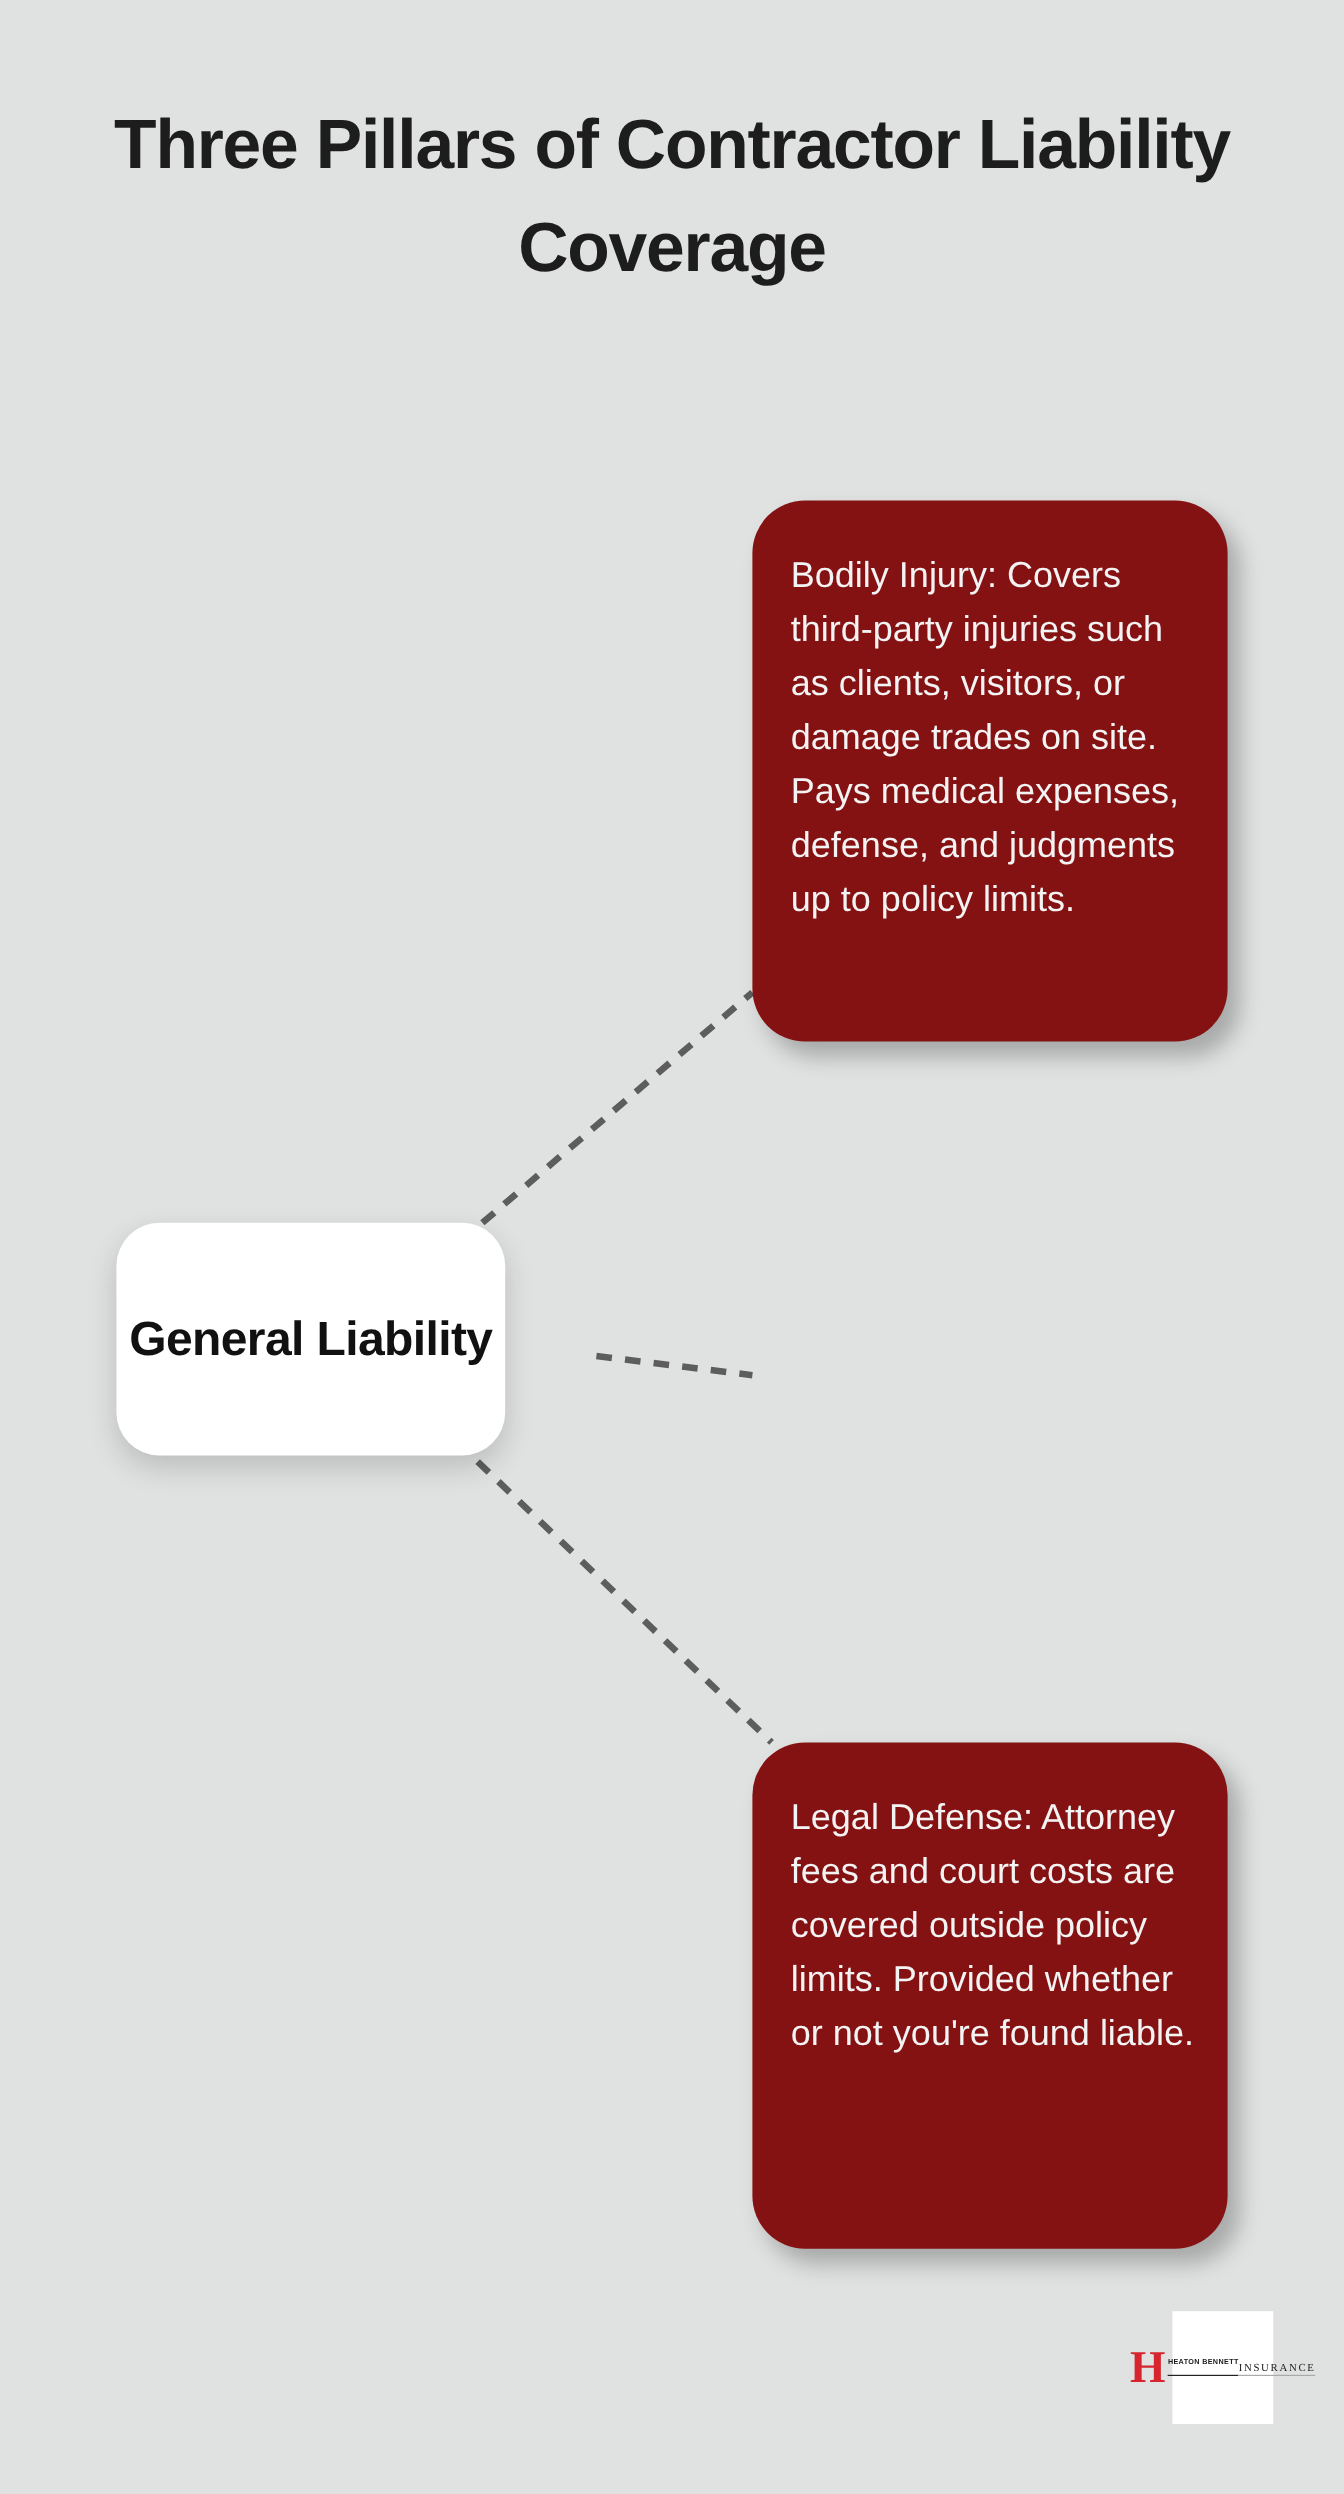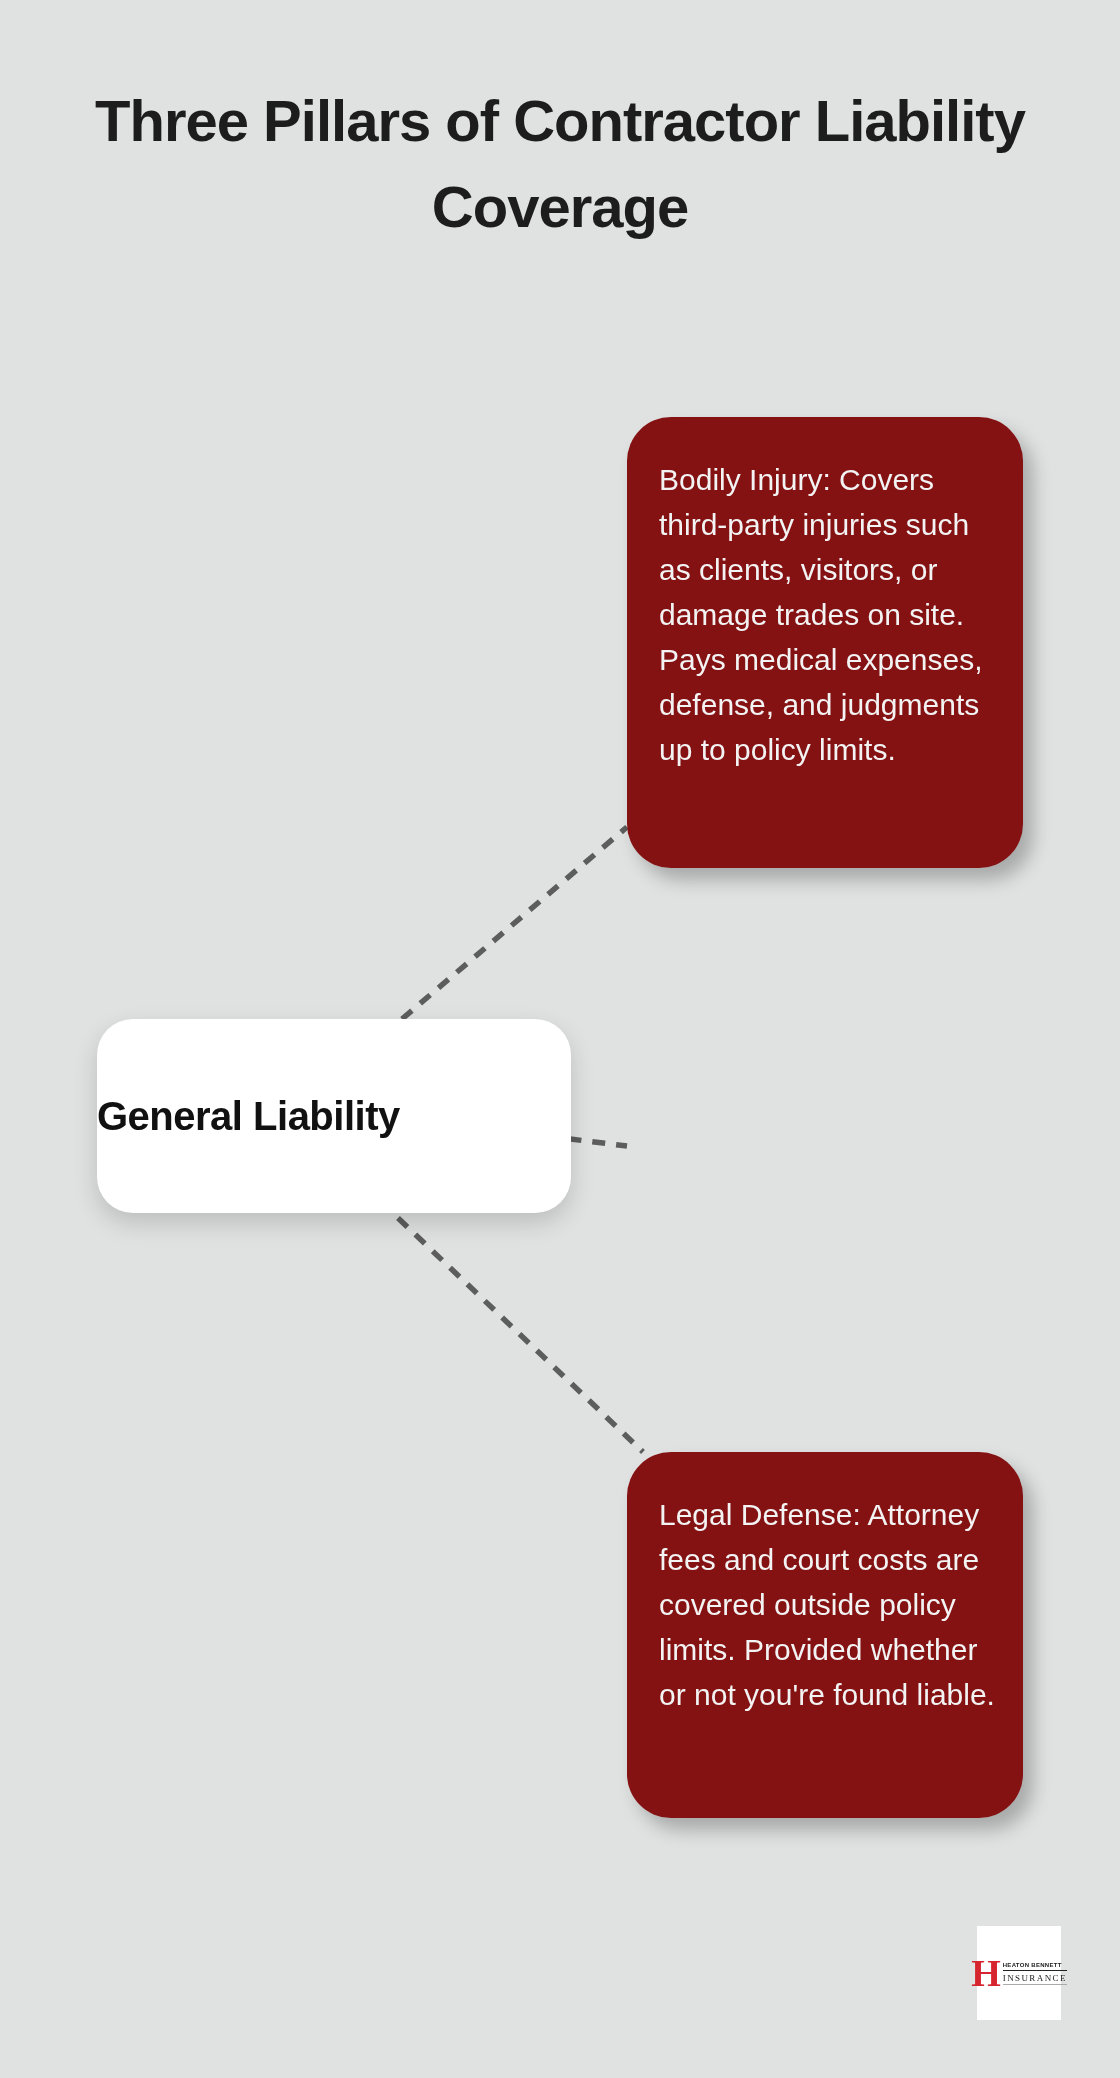--- a/index.html
+++ b/index.html
@@ -44,27 +44,28 @@
   }
   .connectors line{
     stroke:var(--connector-gray);
     stroke-width:5.5;
     stroke-dasharray:13 11;
   }
   .center-node{
     position:absolute;
     left:97px;
     top:1019px;
-    width:474px;
+    width:324px;
     height:194px;
     background:var(--node-fill);
     border-radius:36px;
     box-shadow:0 10px 24px rgba(0,0,0,0.16);
     display:flex;
     align-items:center;
+    justify-content:center;
   }
   .center-node span{
     font-size:40px;
     font-weight:700;
     letter-spacing:-0.5px;
     color:var(--node-text);
   }
   .branch{
     position:absolute;
     left:627px;
@@ -75,21 +76,21 @@
     padding:40px 24px 0 32px;
   }
   .branch p{
     color:var(--card-text);
     font-size:30px;
     line-height:45px;
     font-weight:400;
   }
   .branch-1{top:417px;height:451px;}
   .branch-2{top:935px;height:452px;}
-  .branch-3{top:1452px;height:366px;}
+  .branch-3{top:1452px;height:422px;}
   .logo{
     position:absolute;
     left:977px;
     top:1926px;
     width:84px;
     height:94px;
     background:#ffffff;
     display:flex;
     align-items:center;
     justify-content:center;
@@ -97,21 +98,21 @@
   .logo-h{
     font-family:"Liberation Serif", serif;
     font-weight:700;
     font-size:38px;
     line-height:0.85;
     color:var(--logo-red);
     margin-right:2px;
   }
   .logo-text{
     display:flex;
-    flex-direction:column;
+    flex-direction:row;
   }
   .logo-company{
     font-size:6px;
     font-weight:700;
     letter-spacing:0.3px;
     color:#1a1a1a;
     padding-bottom:2px;
     border-bottom:1px solid #222222;
     white-space:nowrap;
   }

